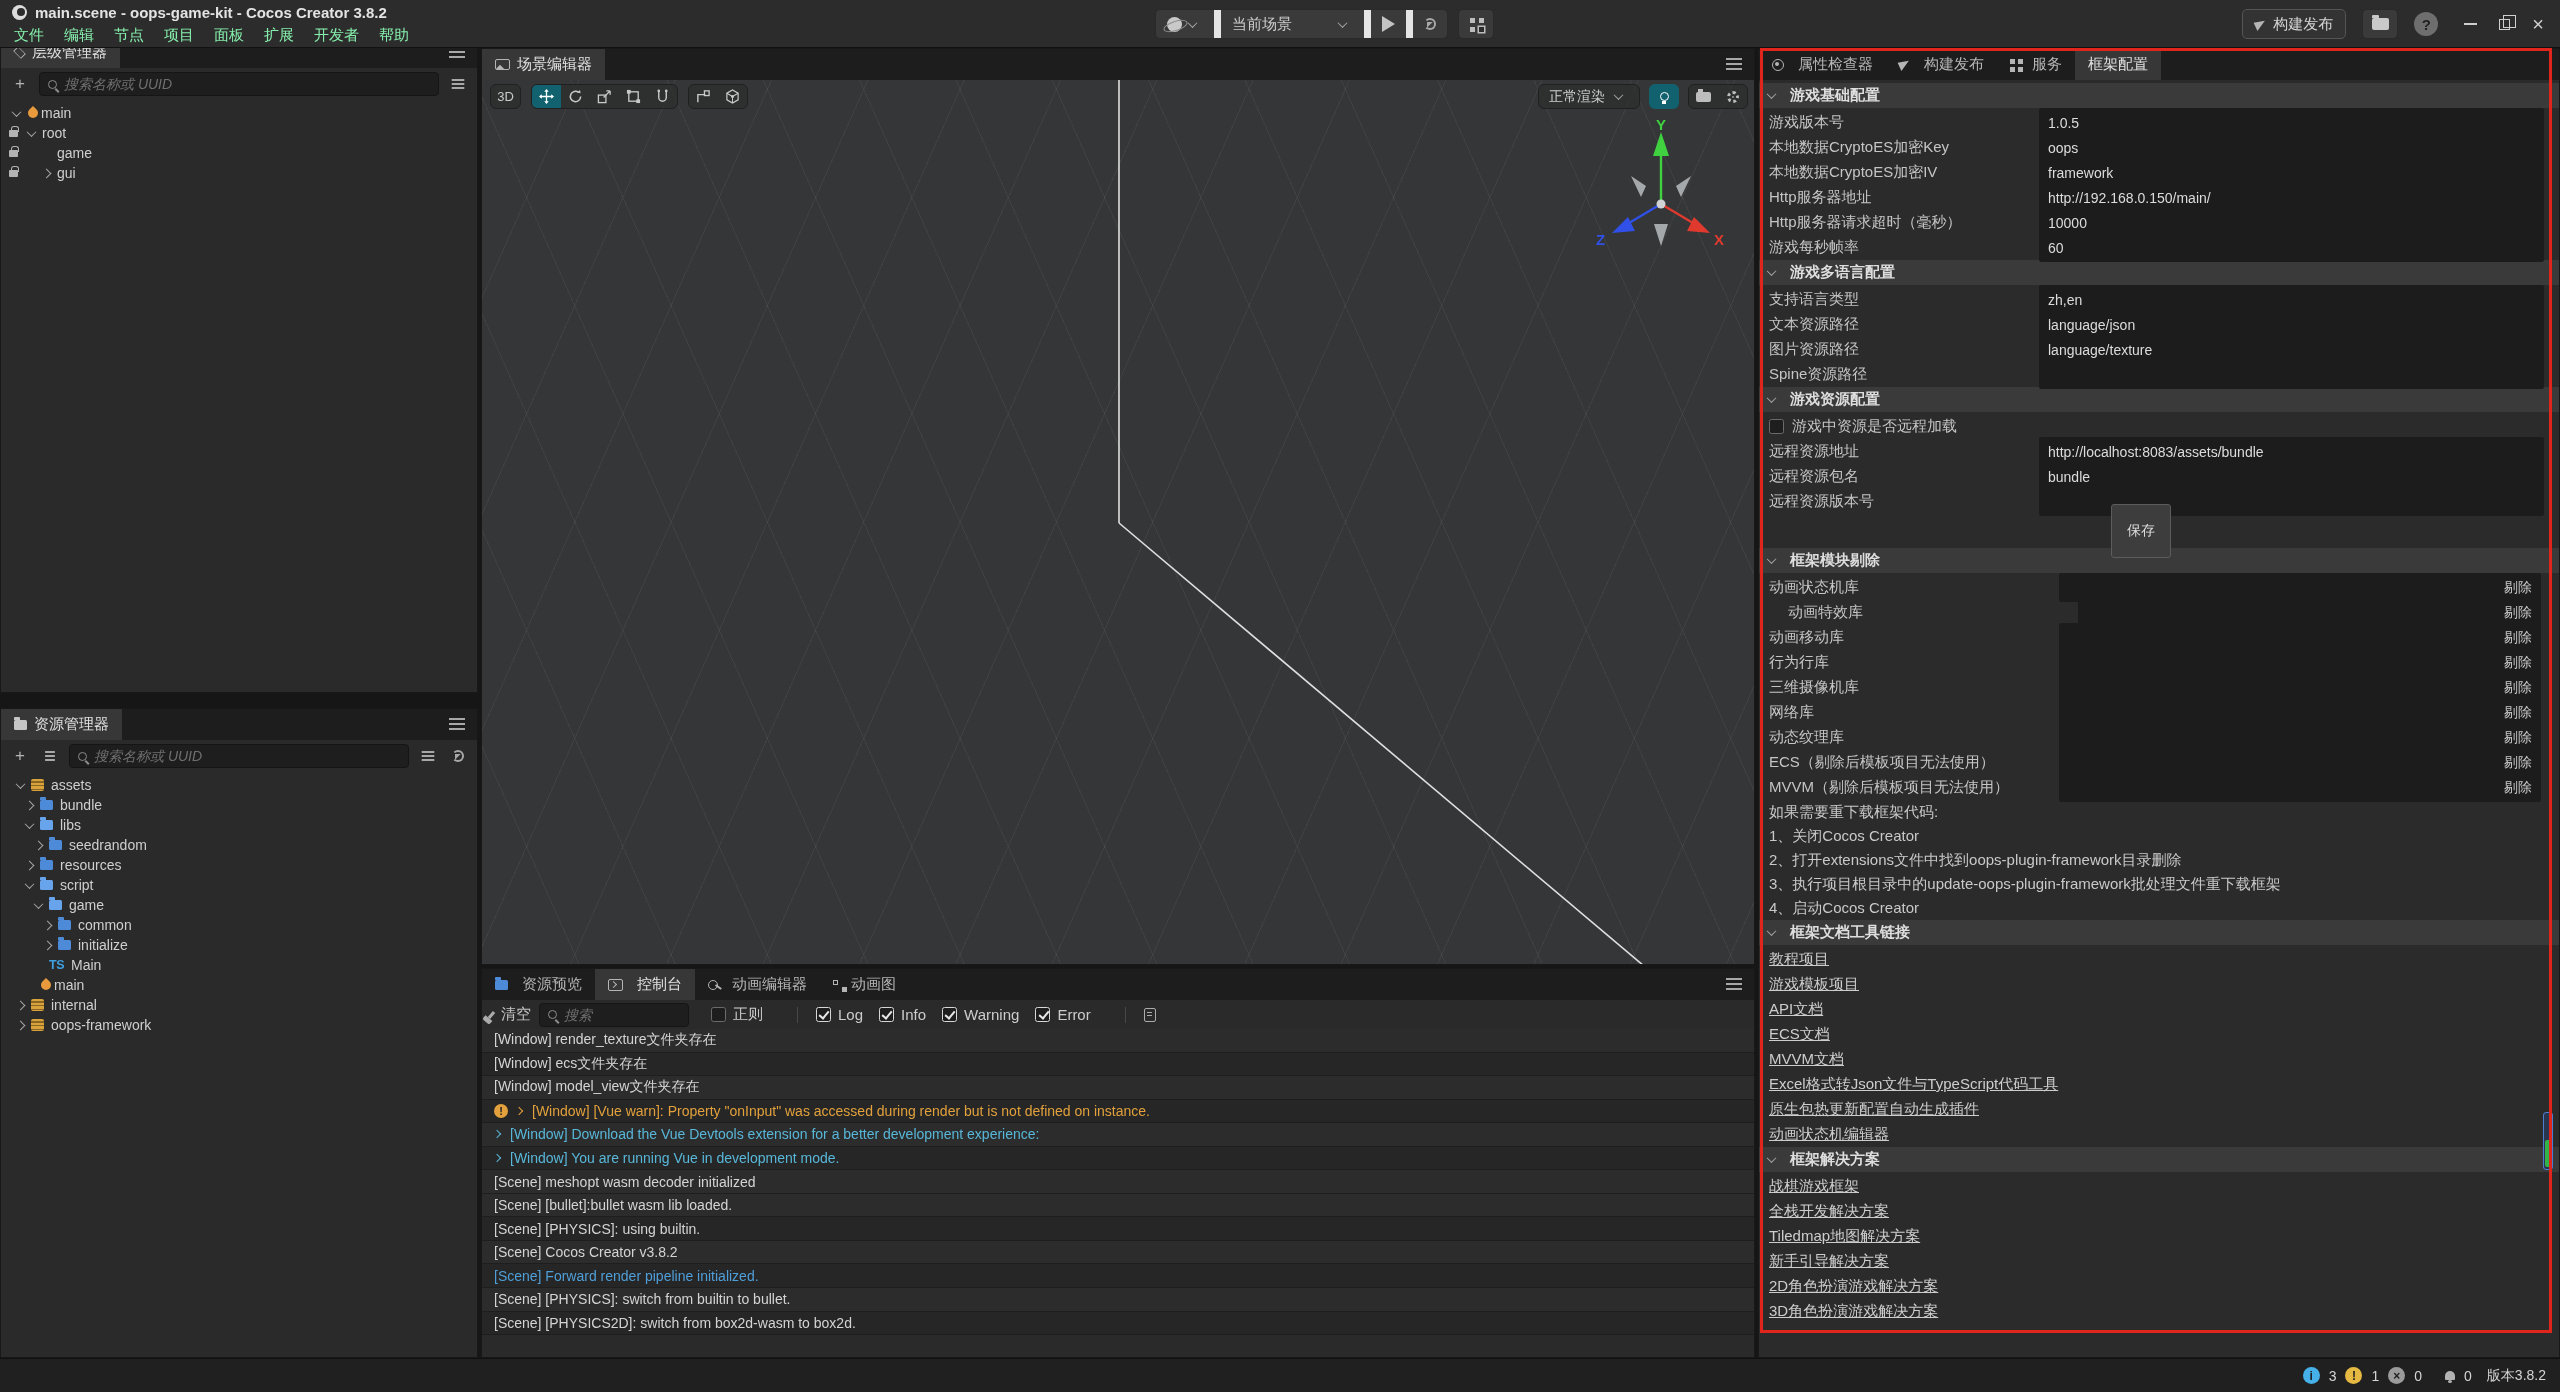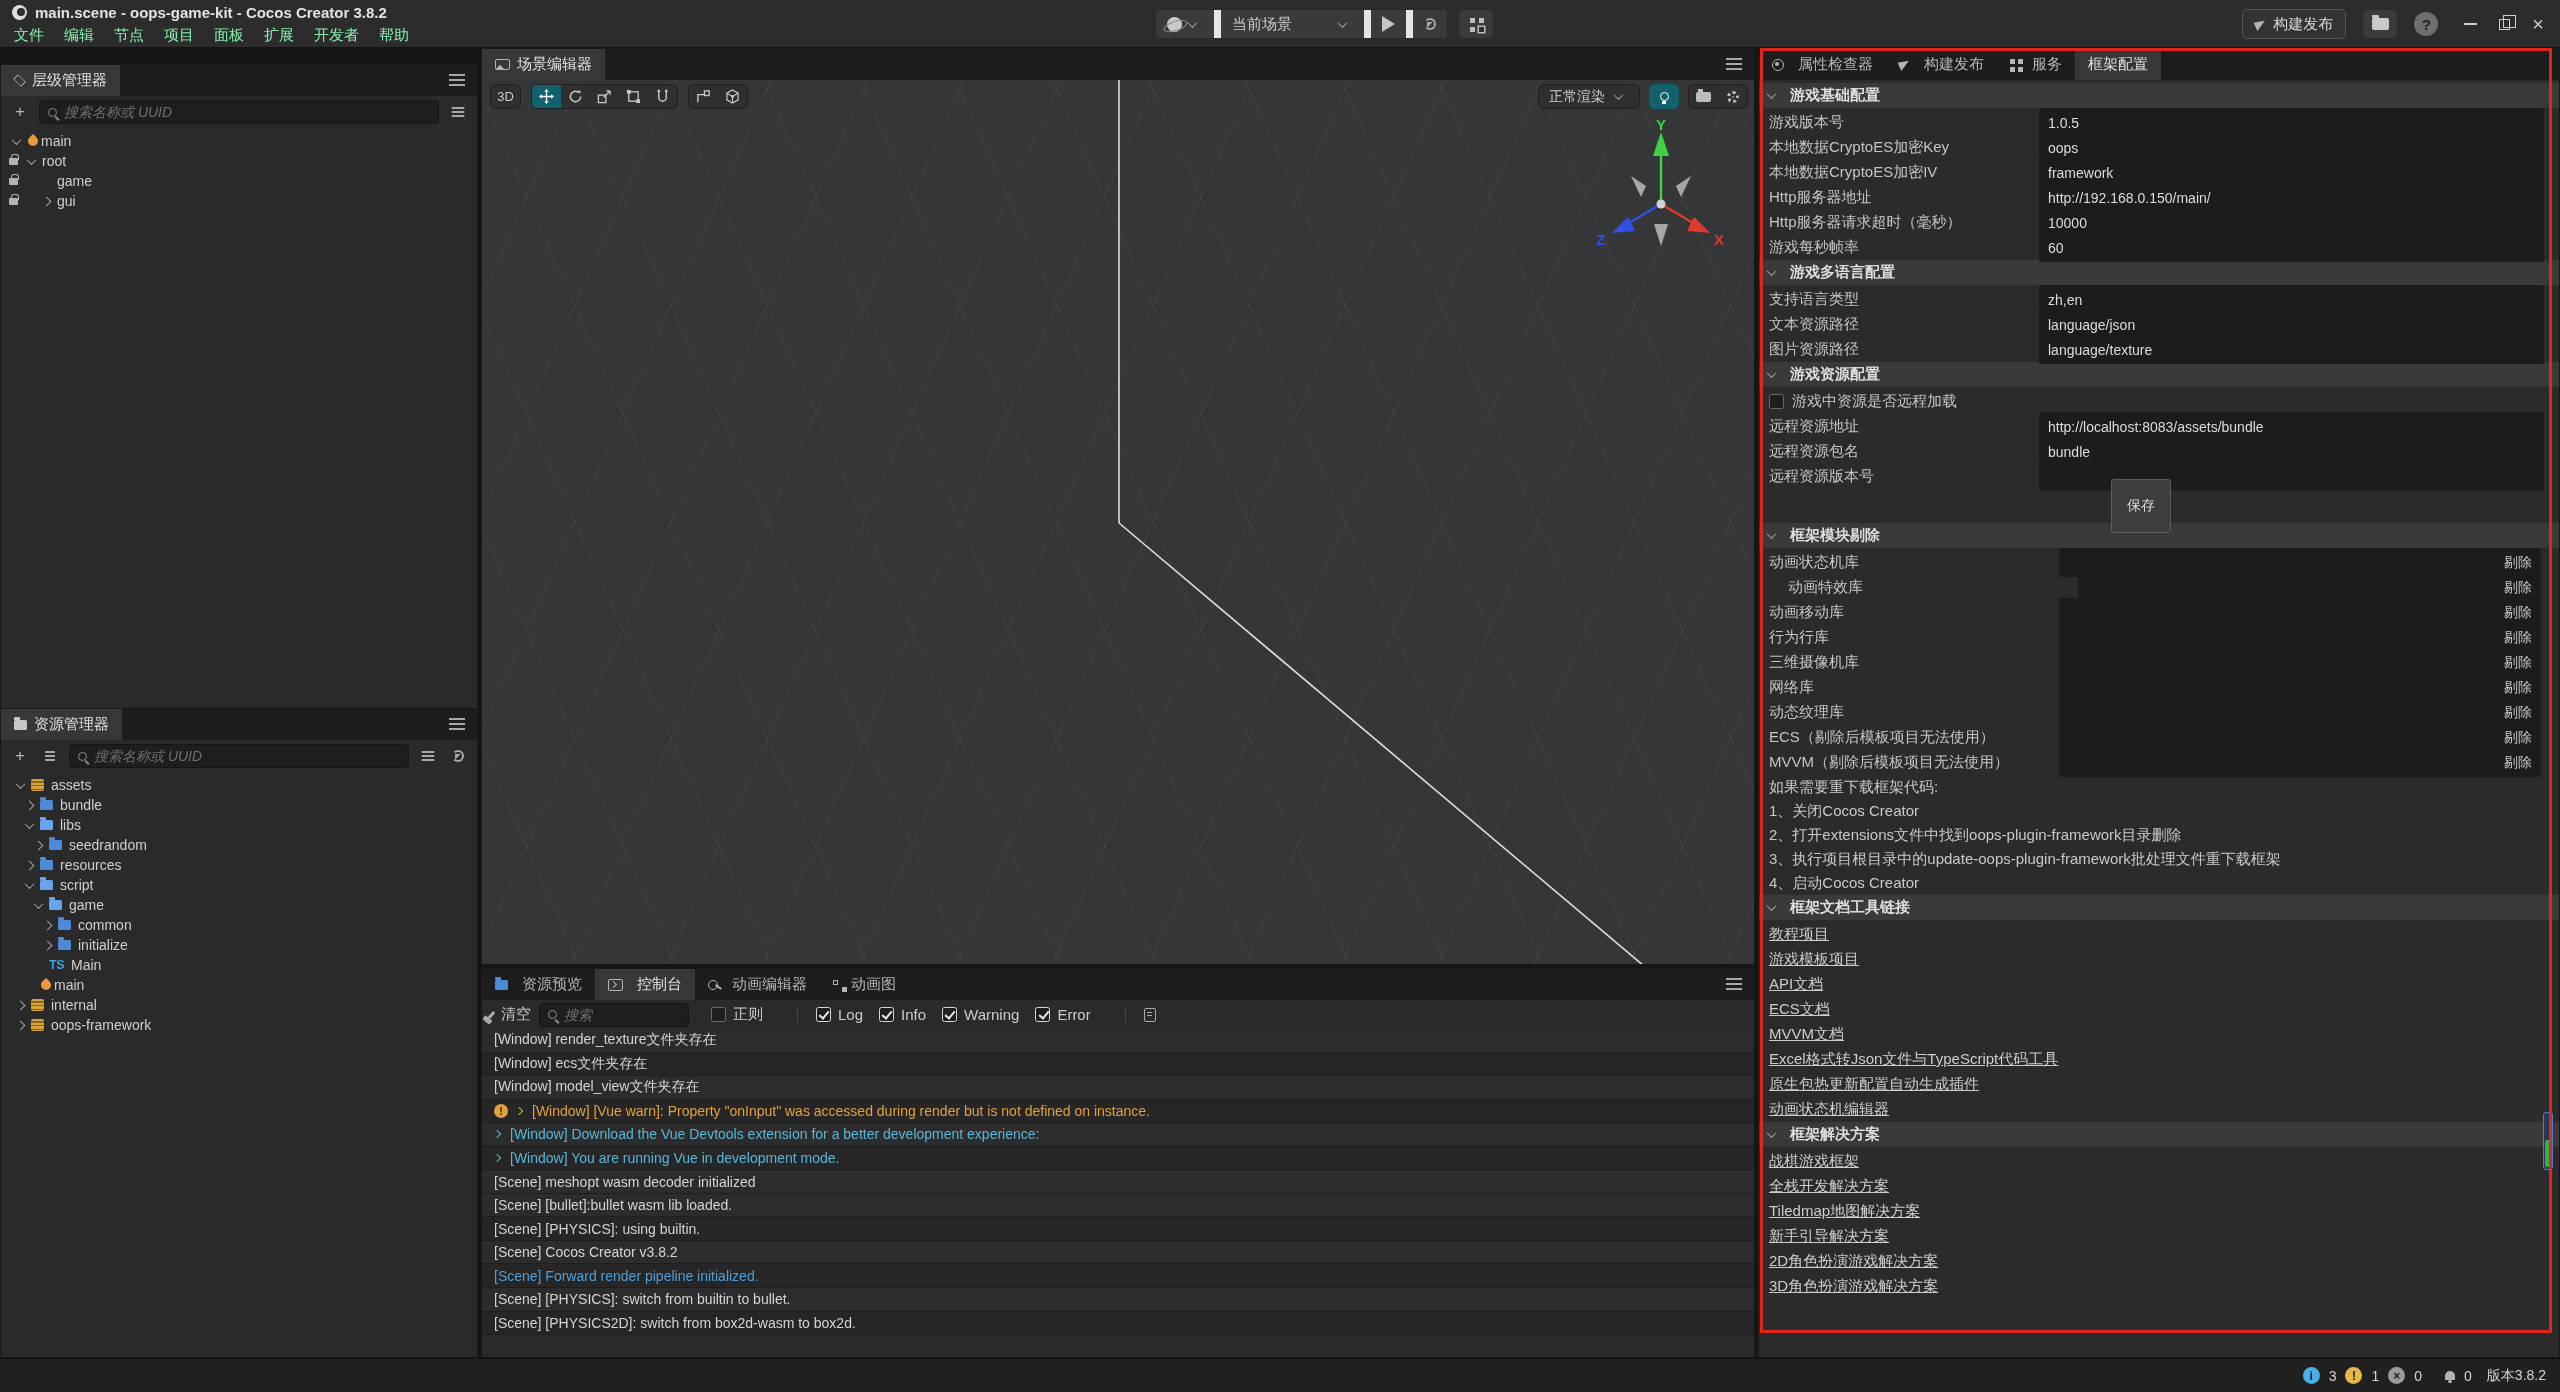--- a/index.html
+++ b/index.html
@@ -194,21 +194,21 @@
     </div>
     <div class="help">?</div>
     <div class="winctl">
       <span class="ic-min"></span>
       <span class="ic-restore"></span>
       <span class="ic-close">×</span>
     </div>
   </div>
 </div>
 
-<div class="panel" id="hierarchy" style="left:0;top:64px;width:478px;height:657px">
+<div class="panel" id="hierarchy" style="left:0;top:36px;width:478px;height:657px">
   <div class="tabbar">
     <div class="tab active">
       <span class="ic-layers"></span>
       <span>层级管理器</span>
     </div>
     <span class="ham"></span>
   </div>
   <div class="ptoolbar">
     <span class="tbtn">+</span>
     <div class="searchbox">
@@ -602,20 +602,24 @@
         <div class="fvalue">zh,en</div>
       </div>
       <div class="frow">
         <div class="flabel">文本资源路径</div>
         <div class="fvalue">language/json</div>
       </div>
       <div class="frow">
         <div class="flabel">图片资源路径</div>
         <div class="fvalue">language/texture</div>
       </div>
+      <div class="frow">
+        <div class="flabel">Spine资源路径</div>
+        <div class="fvalue"></div>
+      </div>
       <div class="sec-h">
         <span class="chev down"></span>
         <span>游戏资源配置</span>
       </div>
       <div class="chkrow">
         <span class="cb"></span>
         <span>游戏中资源是否远程加载</span>
       </div>
       <div class="frow">
         <div class="flabel">远程资源地址</div>

